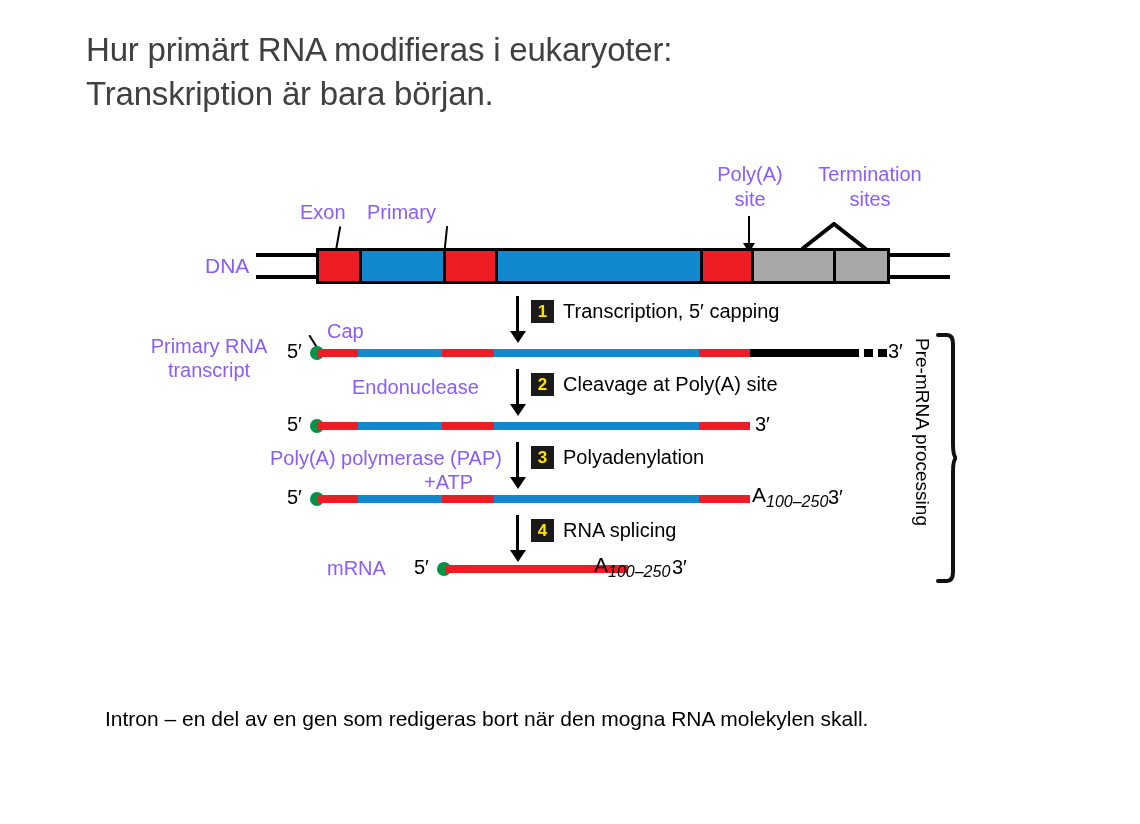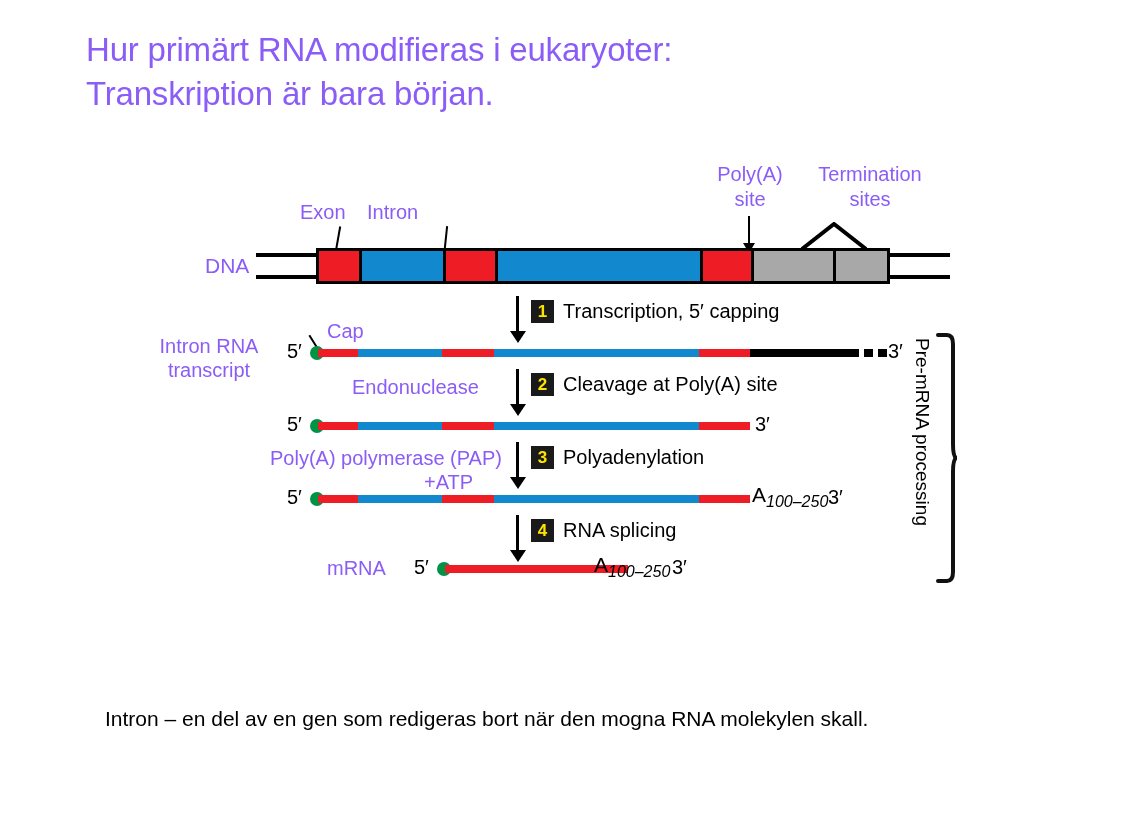--- a/index.html
+++ b/index.html
@@ -18,21 +18,21 @@
 
   
   #slide-title {
     position: absolute;
     left: 86px;
     top: 28px;
     width: 900px;
     font-size: 33px;
     line-height: 44px;
     font-weight: 400;
-    color: #8b5cf6;
+    color: #404040;
     letter-spacing: -0.2px;
   }
   #slide-title .tline { display: block; white-space: nowrap; }
 
   
   #figure {
     position: absolute;
     left: 0;
     top: 150px;
     width: 1140px;
@@ -219,21 +219,21 @@
 <body>
 
 <div id="slide-title">
   <span class="tline">Hur primärt RNA modifieras i eukaryoter:</span>
   <span class="tline">Transkription är bara början.</span>
 </div>
 
 <div id="figure">
 
   <div class="lbl" id="exon-label">Exon</div>
-  <div class="lbl" id="intron-label">Intron</div>
+  <div class="lbl" id="intron-label">Primary</div>
   <div class="leader" id="exon-leader"></div>
   <div class="leader" id="intron-leader"></div>
 
   <div class="lbl" id="polya-label">
     <span>Poly(A)</span><br>
     <span>site</span>
   </div>
   <div id="polya-arrow"></div>
 
   <div class="lbl" id="term-label">
@@ -259,21 +259,21 @@
         <div class="seg" style="background: rgb(168, 168, 168); width: 82px;"></div>
         <div class="seg" style="background: rgb(168, 168, 168); width: 54px;"></div>
       </div>
   </div>
 
   <div class="step-arrow" id="arrow1" style="left:516px; top:146px; height:36px;"></div>
   <div class="badge" id="badge1" style="left:531px; top:150px;">1</div>
   <div class="step-text" id="steptext1" style="left:563px; top:150px;">Transcription, 5′ capping</div>
 
   <div class="lbl" style="left:137px; top:184px; line-height:24px; text-align:center; width:144px; white-space:normal;">
-    <span>Intron RNA</span><br>
+    <span>Primary RNA</span><br>
     <span>transcript</span>
   </div>
   <div class="lbl" style="left:327px; top:169px;">Cap</div>
   <div class="leader" style="left:320px; top:182px; height:22px; transform:rotate(-32deg); transform-origin:bottom center;"></div>
   <div class="end5" style="left:287px; top:190px;">5′</div>
   <div class="cap-dot" style="left:310px; top:196px;"></div>
   <div class="rna-strand" id="strand0" style="left:318px; top:199px;">
       <div class="rseg" style="background: rgb(238, 28, 37); width: 40px;"></div>
       <div class="rseg" style="background: rgb(18, 137, 206); width: 84px;"></div>
       <div class="rseg" style="background: rgb(238, 28, 37); width: 52px;"></div>

